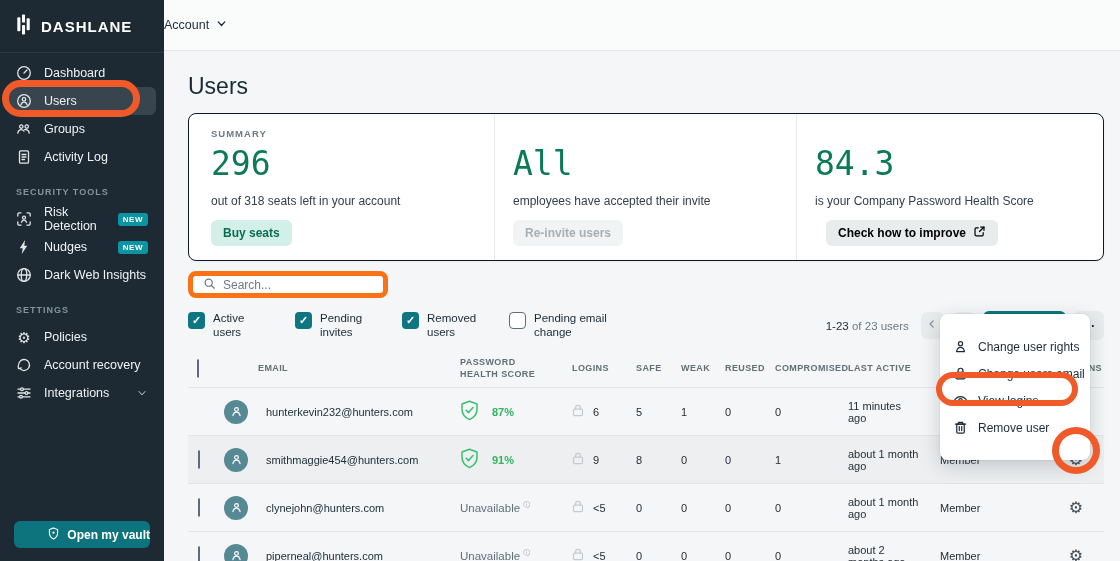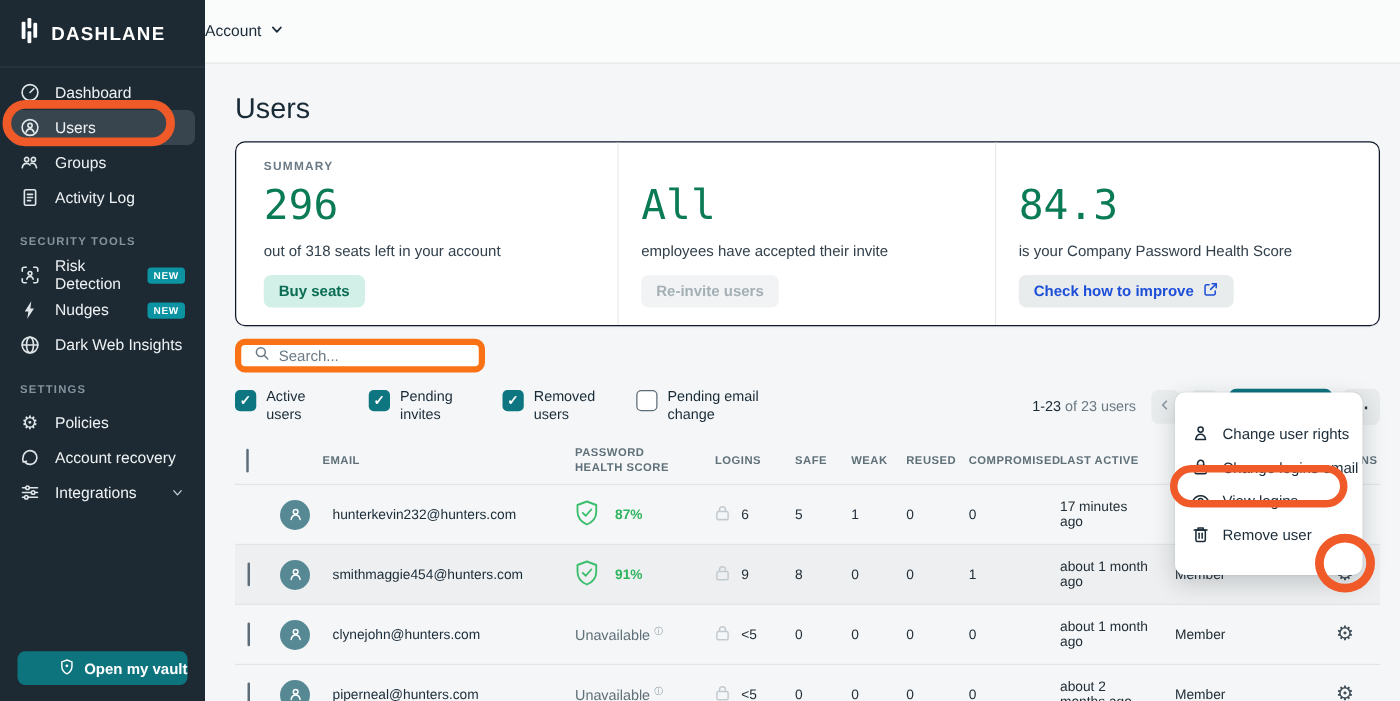--- a/index.html
+++ b/index.html
@@ -33,21 +33,21 @@
 
   .summary-card { margin-top:13px; background:#fff; border:1px solid #0f172a; border-radius:8px; height:148px; display:grid; grid-template-columns:305px 302px 1fr; box-shadow:0 1px 2px rgba(20,35,45,.04); }
   .sum-col { padding:14px 0 0 22px; }
   .sum-col + .sum-col { border-left:1px solid #e7eaec; padding-left:18px; }
   .sum-label { font-size:9.5px; color:#6b7a85; letter-spacing:1px; font-weight:bold; }
   .sum-value { font-family:"DejaVu Sans Mono", monospace; font-size:33px; color:#0b7b55; margin-top:8px; line-height:1.05; }
   .sum-desc { font-size:12px; color:#32404c; margin-top:12px; }
   .sum-btn { margin-top:12px; height:26px; border:none; border-radius:6px; font-size:12px; font-weight:bold; padding:0 12px; display:inline-flex; align-items:center; gap:7px; cursor:pointer; font-family:inherit; }
   .sum-btn.mint { background:#d2efe8; color:#0a6c52; }
   .sum-btn.disabled { background:#f1f3f4; color:#a5b0b6; cursor:default; }
-  .sum-btn.gray { background:#e9eced; color:#1d4ed8; }
+  .sum-btn.gray { background:#e9eced; color:#000000;margin-left:11px; }
   .sum-btn svg { width:13px; height:13px; }
 
   .search-box { margin-top:10px; width:200px; height:27px; background:#fff; border:5px solid #f97316; border-radius:8px; display:flex; align-items:center; gap:7px; padding:0 10px; }
   .search-box svg { width:13px; height:13px; color:#6b7a85; flex:0 0 13px; }
   .search-box input { border:none; outline:none; font-size:12px; color:#1a2b38; width:100%; background:transparent; font-family:inherit; }
   .search-box input::placeholder { color:#6b7a85; }
 
   .filters-row { margin-top:13px; display:flex; align-items:center; }
   .filter { display:flex; align-items:flex-start; gap:8px; margin-right:30px; cursor:pointer; }
   .checkbox { width:17px; height:17px; border-radius:4px; flex:0 0 17px; display:flex; align-items:center; justify-content:center; }
@@ -361,21 +361,21 @@
                 <rect x="1.5" y="5.2" width="9" height="6.5" rx="1.2"></rect>
                 <path d="M3.6 5.2V3.8a2.4 2.4 0 0 1 4.8 0v1.4"></path>
               </svg></span>
         <span>6</span>
       </span>
     </div>
     <div class="c-safe cell">5</div>
     <div class="c-weak cell">1</div>
     <div class="c-reused cell">0</div>
     <div class="c-comp cell">0</div>
-    <div class="c-last cell">17 minutes ago</div>
+    <div class="c-last cell">11 minutes ago</div>
     <div class="c-rights cell"></div>
     <div class="c-actions cell"><button class="gear">⚙</button></div>
   </div>
       <div class="trow tbody-row highlight">
     <div class="c-check"><span class="row-check"></span></div>
     <div class="c-avatar">
           <span class="avatar">
             <svg viewBox="0 0 16 16" fill="none" stroke="#fff" stroke-width="1.5" stroke-linecap="round">
               <circle cx="8" cy="5.4" r="2.3"></circle>
               <path d="M3.6 13c.6-2.9 2.2-4.3 4.4-4.3s3.8 1.4 4.4 4.3"></path>
@@ -488,21 +488,21 @@
     <span class="mi-label">Change user rights</span>
   </div>
     <div class="menu-item">
     <span class="mi-icon">
         <svg viewBox="0 0 16 16" fill="none" stroke="currentColor" stroke-width="1.3" stroke-linecap="round" stroke-linejoin="round">
           <rect x="3.2" y="6.8" width="9.6" height="7" rx="1.3"></rect>
           <path d="M5.4 6.8V5a2.6 2.6 0 0 1 5.2 0v1.8"></path>
           <circle cx="8" cy="10.2" r="0.9" fill="currentColor"></circle>
         </svg>
       </span>
-    <span class="mi-label">Change logins email</span>
+    <span class="mi-label">Change users email</span>
   </div>
     <div class="menu-item">
     <span class="mi-icon">
         <svg viewBox="0 0 16 16" fill="none" stroke="currentColor" stroke-width="1.3" stroke-linecap="round" stroke-linejoin="round">
           <path d="M1.4 8s2.5-4.2 6.6-4.2S14.6 8 14.6 8s-2.5 4.2-6.6 4.2S1.4 8 1.4 8z"></path>
           <circle cx="8" cy="8" r="1.9"></circle>
         </svg>
       </span>
     <span class="mi-label">View logins</span>
   </div>

